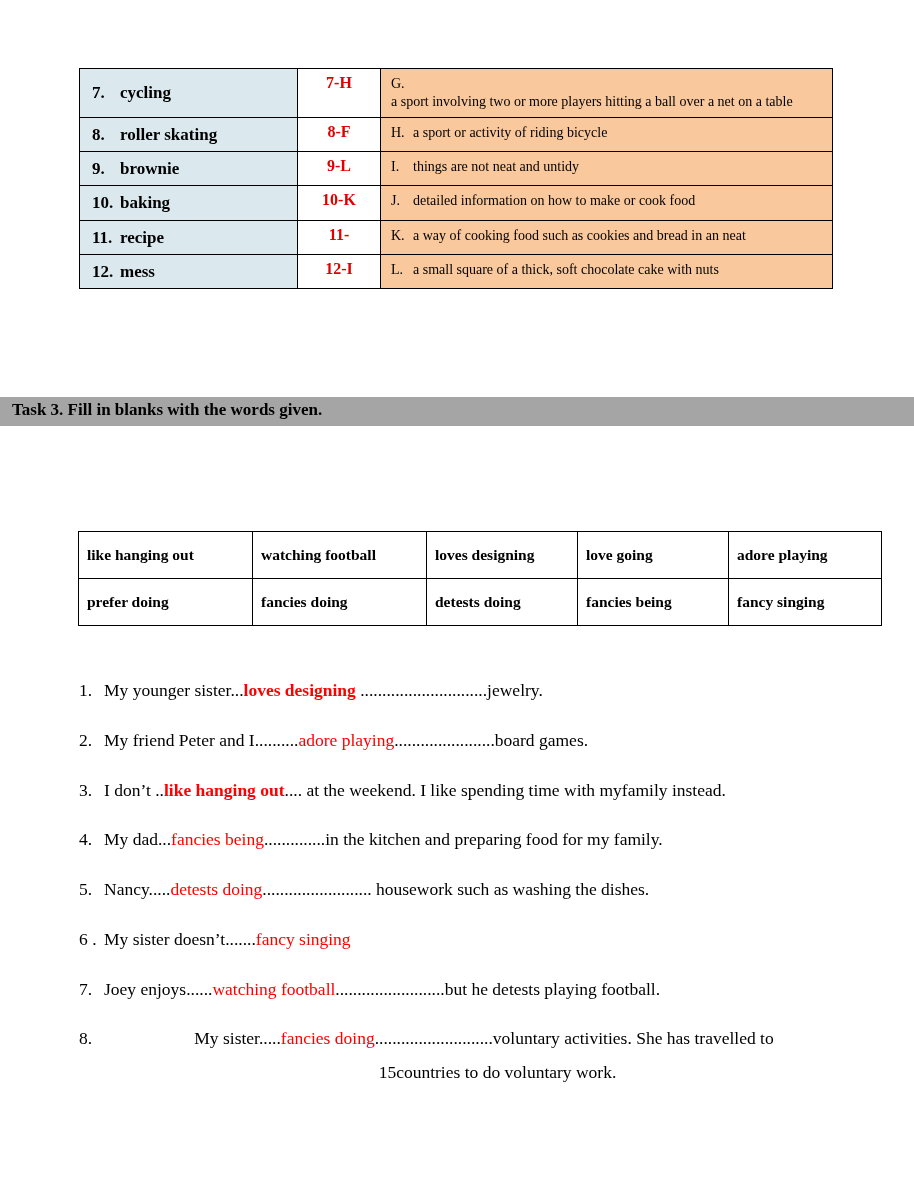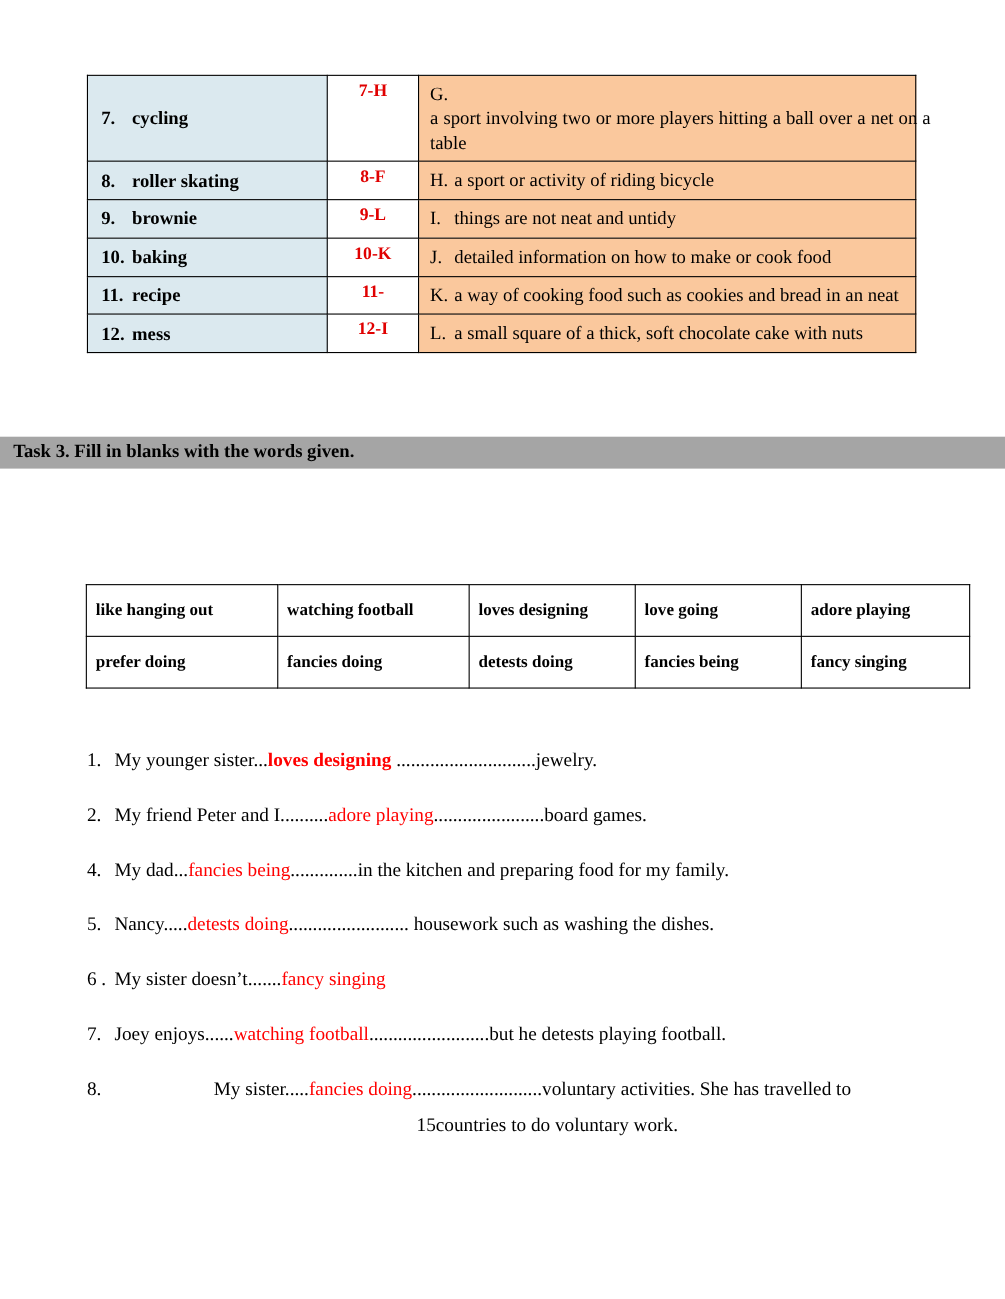--- a/index.html
+++ b/index.html
@@ -51,21 +51,21 @@
     font-size: 16px;
     text-align: center;
     vertical-align: top !important;
     padding-top: 5px !important;
     white-space: nowrap;
   }
   .cell-key .keynum { font-weight: bold; }
   .cell-key .keyletter { font-weight: bold; }
   .cell-def {
     background: #fac89d;
-    font-size: 17px;
+    font-size: 14px;
     line-height: 1.28;
     padding: 6px 8px 6px 10px !important;
     vertical-align: top !important;
   }
   .cell-def .deflabel {
     display: inline-block;
     min-width: 22px;
   }
   .cell-def .defbody {
     display: inline;
@@ -267,20 +267,23 @@
 <div class="sentences">
 
   <div class="sentence">
     <span class="snum">1.</span><span class="sbody"><span>My younger sister...</span><span class="ans bold">loves designing</span><span class="dots"> .............................jewelry.</span></span>
   </div>
 
   <div class="sentence">
     <span class="snum">2.</span><span class="sbody"><span>My friend Peter and I..........</span><span class="ans">adore playing</span><span class="dots">.......................board games.</span></span>
   </div>
 
+  <div class="sentence">
+    <span class="snum">3.</span><span class="sbody"><span>I don’t ..</span><span class="ans bold">like hanging out</span><span class="dots">.... at the weekend. I like spending time with myfamily instead.</span></span>
+  </div>
 
   <div class="sentence">
     <span class="snum">4.</span><span class="sbody"><span>My dad...</span><span class="ans">fancies being</span><span class="dots">..............in the kitchen and preparing food for my family.</span></span>
   </div>
 
   <div class="sentence">
     <span class="snum">5.</span><span class="sbody"><span>Nancy.....</span><span class="ans">detests doing</span><span class="dots">......................... housework such as washing the dishes.</span></span>
   </div>
 
   <div class="sentence">

